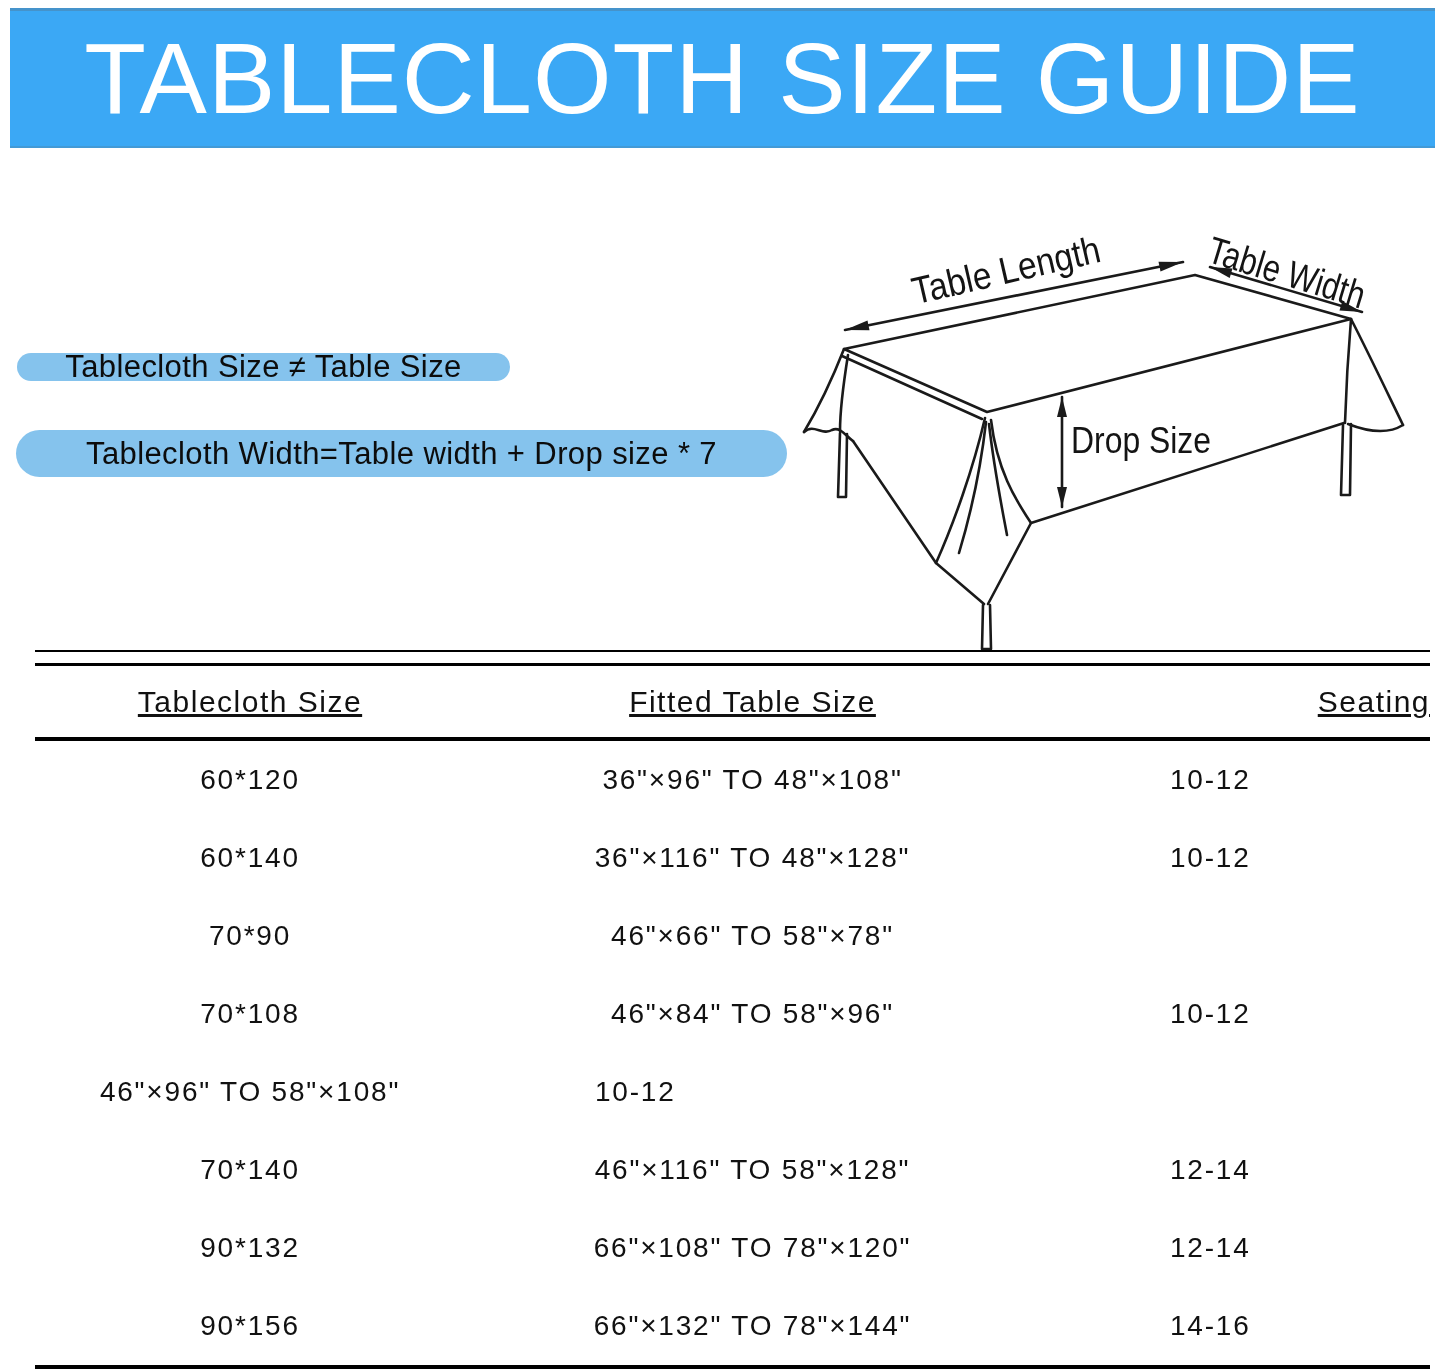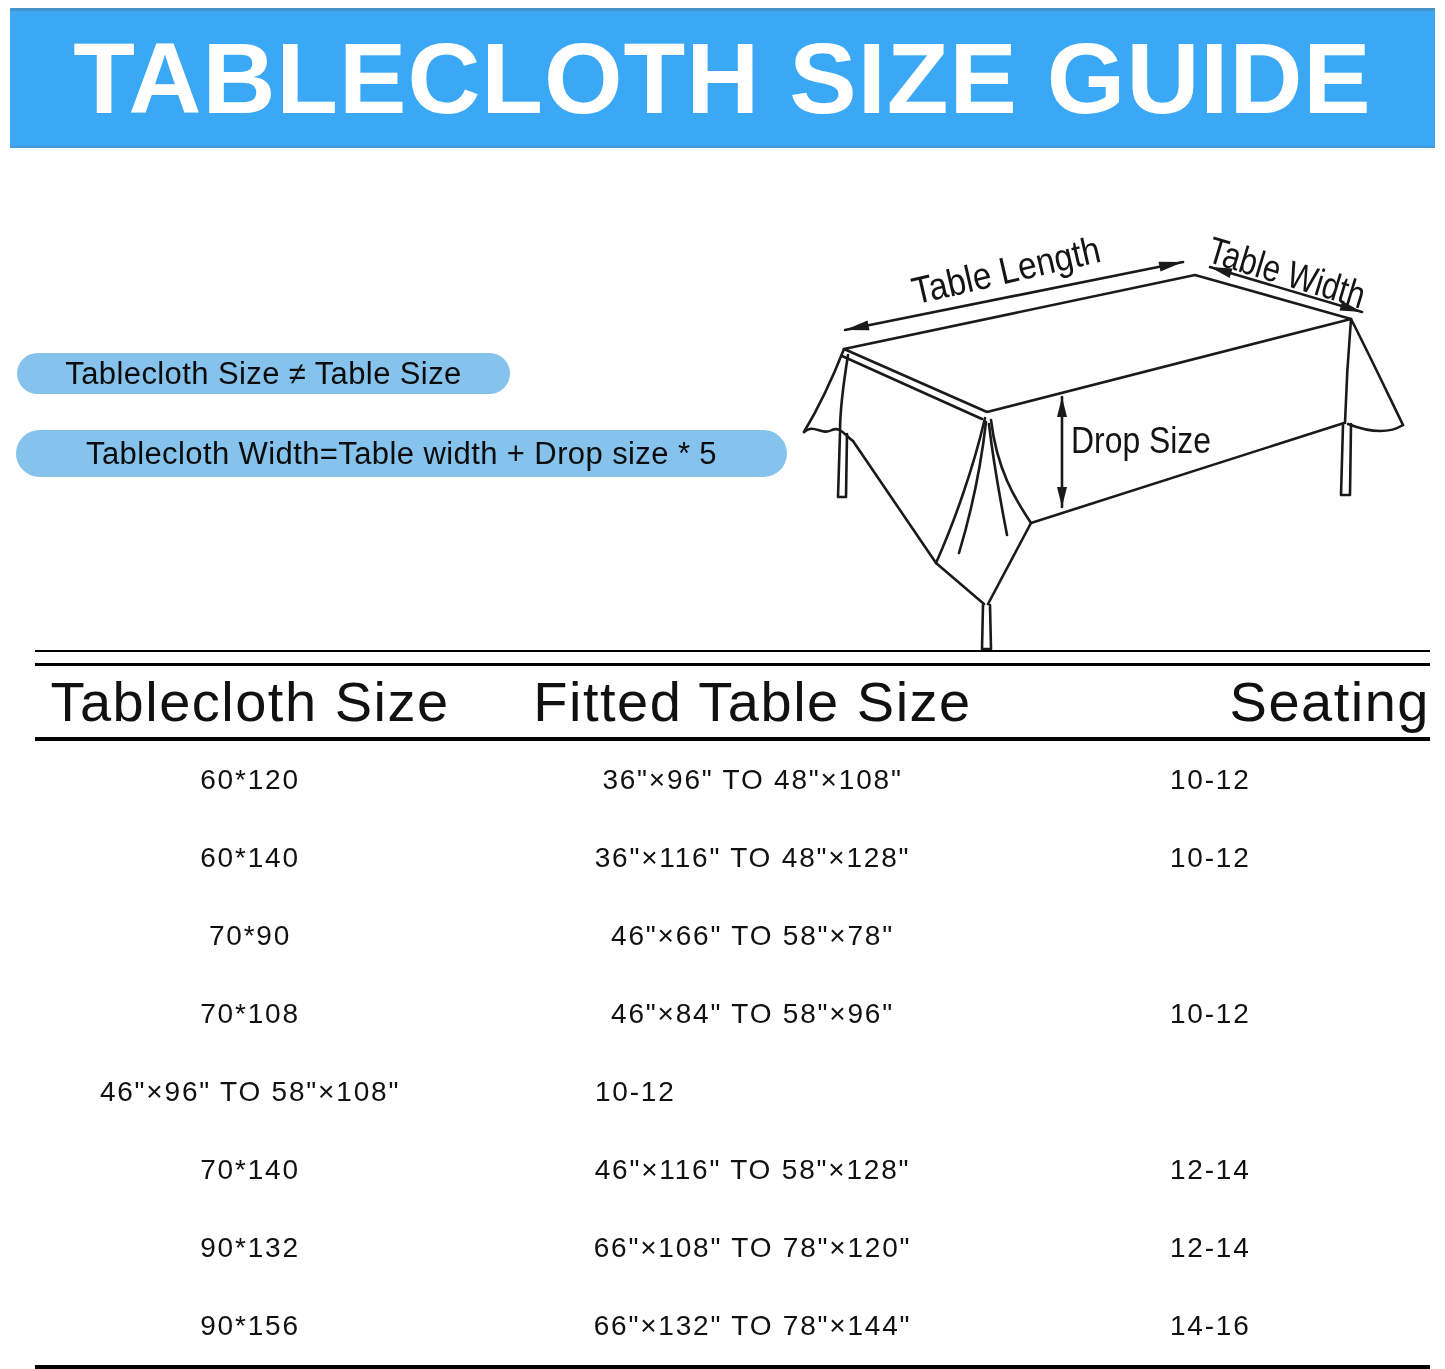--- a/index.html
+++ b/index.html
@@ -14,34 +14,34 @@
 
   
   .banner {
     position: absolute; left: 10px; top: 8px;
     width: 1425px; height: 140px;
     background: var(--banner-blue, #3BA8F5);
     display: flex; align-items: center; justify-content: center;
     box-shadow: inset 0 3px 0 rgba(90,110,125,.35), inset 0 -2px 0 rgba(90,110,125,.25);
   }
   .banner h1 {
-    margin: 0; font-size: 101px; font-weight: 700; letter-spacing: 1px;
+    margin: 0; font-size: 101px; font-weight: 400; letter-spacing: 1px;
     color: var(--banner-text, #ffffff); white-space: nowrap;
   }
 
   
   .pill {
     position: absolute;
     background: var(--pill-blue, #85C3ED);
     border-radius: 24px;
     display: flex; align-items: center; justify-content: center;
     font-size: 31px; letter-spacing: .4px; white-space: nowrap;
     color: #0c0c0c;
   }
-  #pill-1 { left: 17px; top: 353px; width: 493px; height: 41px; }
+  #pill-1 { left: 17px; top: 353px; width: 493px; height: 28px; }
   #pill-2 { left: 16px; top: 430px; width: 771px; height: 47px; }
   #pill-3 { left: 16px; top: 509px; width: 784px; height: 48px; }
 
   
   .diagram { position: absolute; left: 795px; top: 225px; width: 650px; height: 435px; }
   .diagram svg text {
     font-family: "Liberation Sans", "DejaVu Sans", sans-serif;
     fill: #141414;
   }
 
@@ -52,37 +52,37 @@
   .rule-gap   { height: 11px; }
   .rule-mid   { height: 3px; }
   .rule-heavy { height: 4px; }
   .rule-bottom{ height: 4px; }
   .thead, .tr {
     display: grid;
     grid-template-columns: 430px 575px 390px;
     align-items: center;
     white-space: nowrap;
   }
-  .thead { height: 71px; font-size: 56px; letter-spacing: 1.5px; }
+  .thead { height: 71px; font-size: 30px; letter-spacing: 1.5px; text-decoration: underline; }
   .tr    { height: 78px; font-size: 28px; letter-spacing: 1.8px; }
   .th, .td { text-align: center; }
   .th.col-seating { text-align: right; padding-left: 105px; }
   .td.col-seating { text-align: left; padding-left: 130px; }
 </style>
 </head>
 <body>
 
 <div class="canvas">
 
   <header class="banner">
     <h1>TABLECLOTH SIZE GUIDE</h1>
   </header>
 
   <div class="pill" id="pill-1">Tablecloth Size ≠ Table Size</div>
-  <div class="pill" id="pill-2">Tablecloth Width=Table width + Drop size * 5</div>
+  <div class="pill" id="pill-2">Tablecloth Width=Table width + Drop size * 7</div>
 
   <figure class="diagram" style="margin:0;">
     <svg viewBox="0 0 650 435" width="650" height="435">
       <g stroke="#1a1a1a" stroke-width="2.6" fill="none" stroke-linecap="round" stroke-linejoin="round">
 
         <path d="M49,124 L400,50 L556,94 L192,187 Z"></path>
         <path d="M47,131 L187,194"></path>
 
         <path d="M49,124 C38,152 24,182 9,207"></path>
         <path d="M9,207 C19,198 27,211 37,205 C45,201 51,211 58,216"></path>

